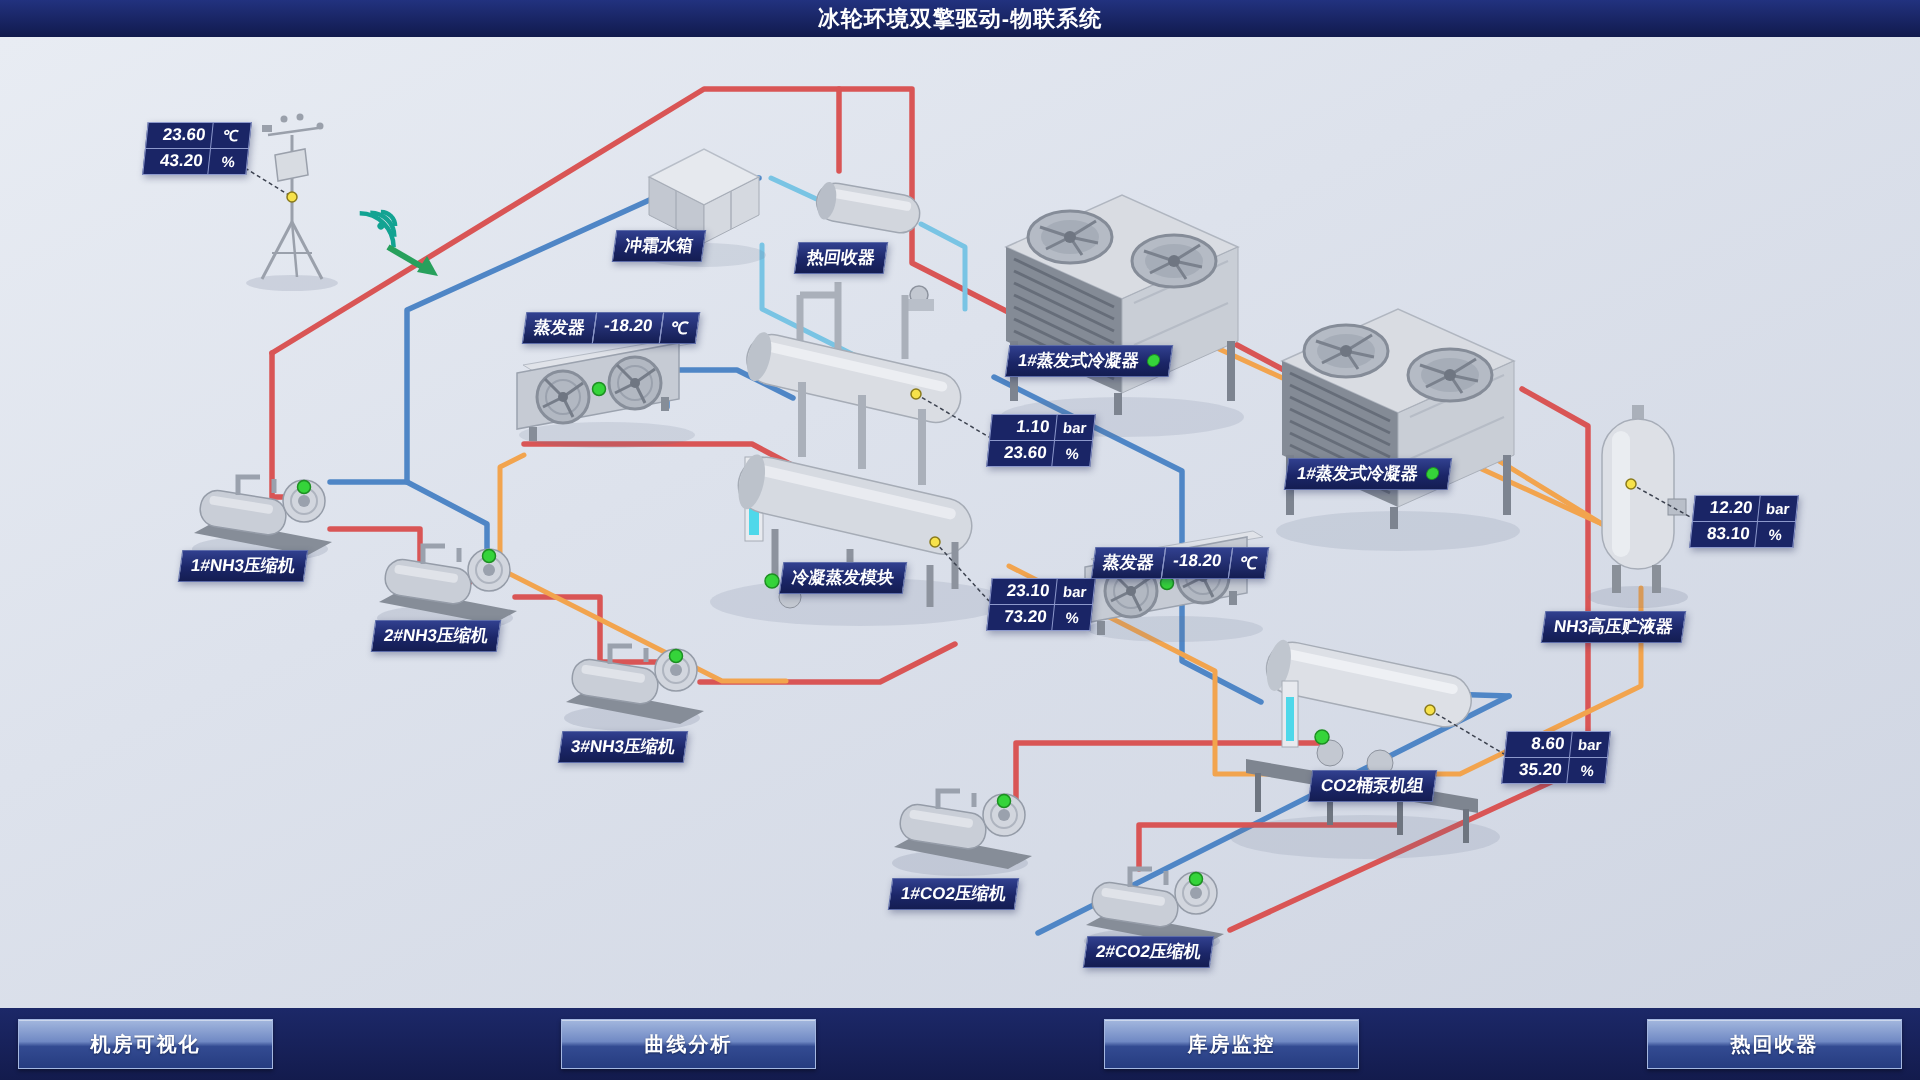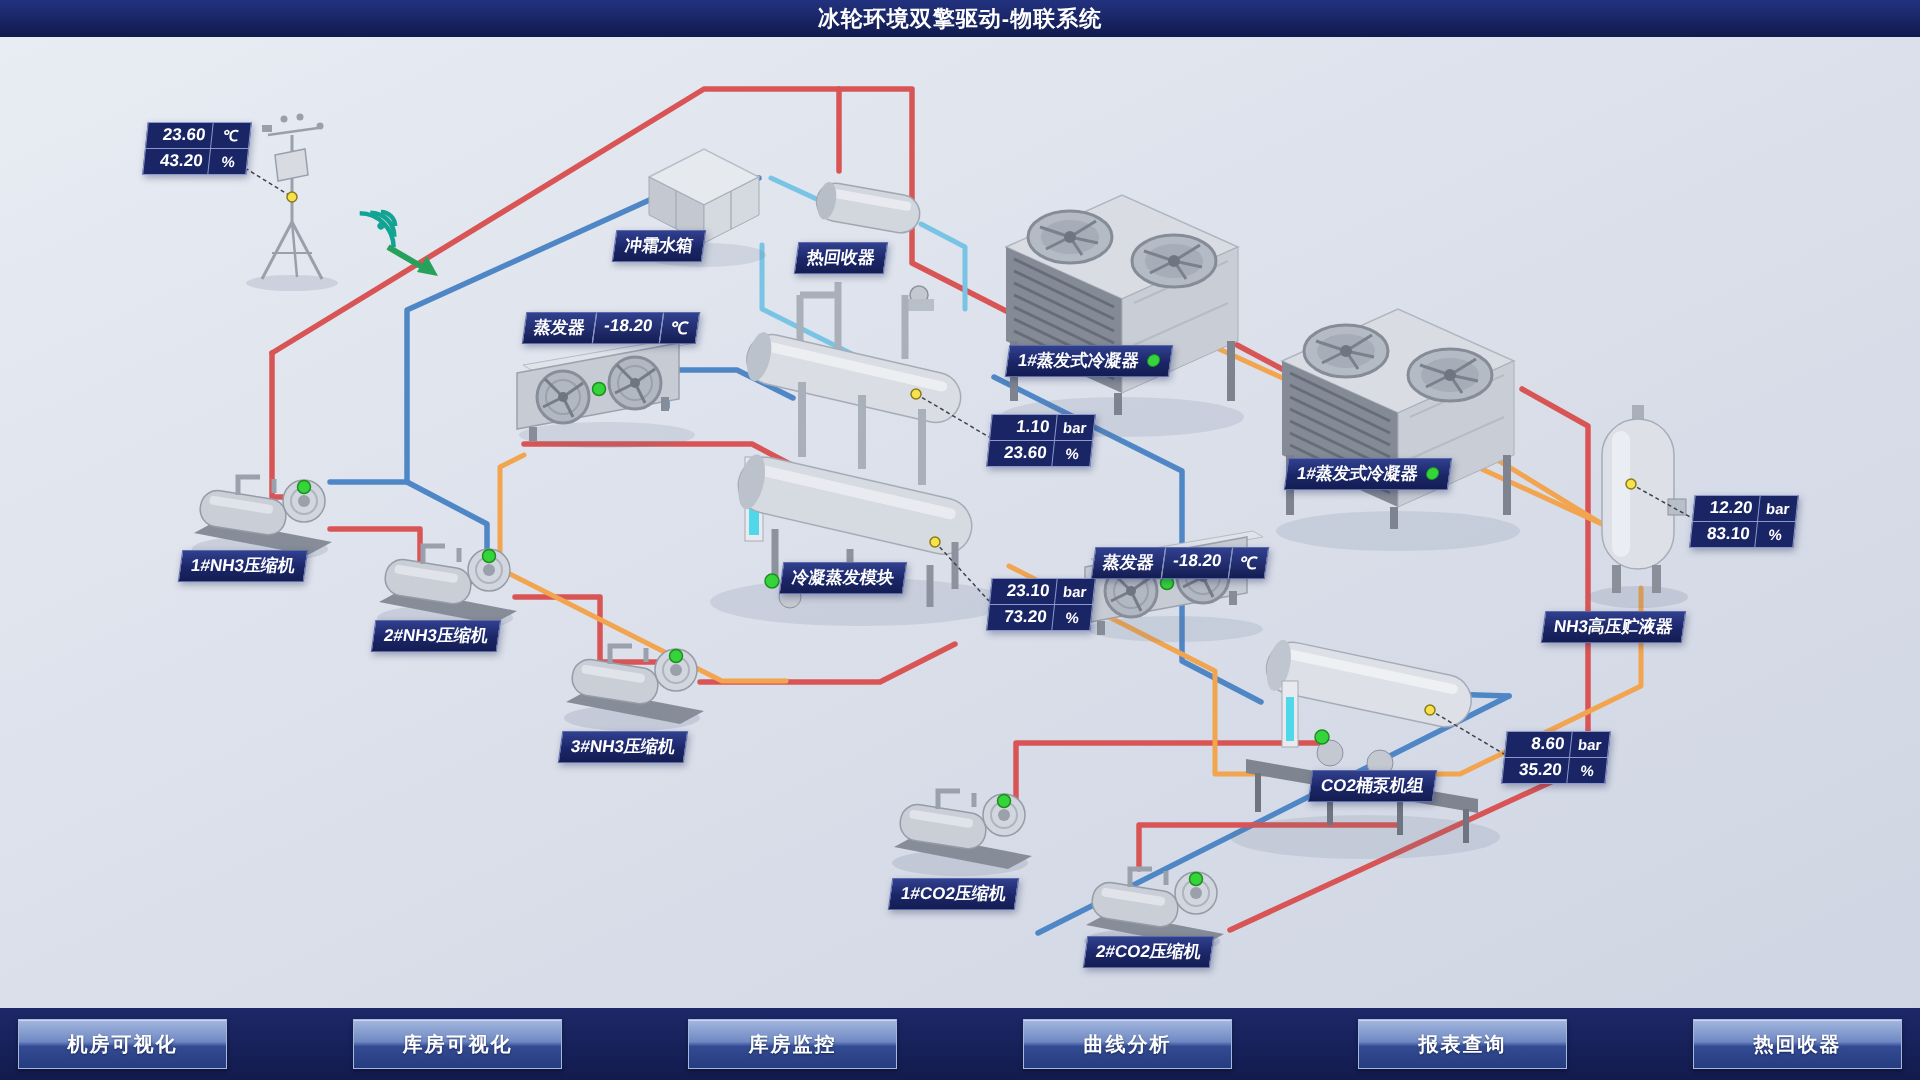--- a/index.html
+++ b/index.html
@@ -40,21 +40,21 @@
   .reading { position:absolute; border:1px solid #8d99cc; background:#1a2566;
     color:#fff; transform:skewX(-6deg); box-shadow:2px 3px 7px rgba(25,35,80,.35); }
   .reading .row { display:flex; }
   .reading .row + .row { border-top:1px solid #8d99cc; }
   .reading .val { width:64px; text-align:right; padding:2px 6px 3px 4px; font-size:17px; font-weight:bold; }
   .reading .unit { width:38px; border-left:1px solid #8d99cc; font-size:15px; font-weight:bold;
     display:flex; align-items:center; justify-content:center; padding:2px 2px 3px; }
 
   .nav { height:72px; background:linear-gradient(180deg,#1c2868 0%,#131b4d 100%);
     display:flex; align-items:center; justify-content:space-between; padding:0 18px; }
-  .nav-btn { width:209px; height:50px; border:1px solid #a5b8e2; cursor:pointer;
+  .nav-btn { width:255px; height:50px; border:1px solid #a5b8e2; cursor:pointer;
     background:linear-gradient(180deg,#a3b7de 0%,#7089c4 45%,#334b92 55%,#263c80 100%);
     color:#fff; font-size:20px; font-weight:bold; font-family:Liberation Mono, monospace;
     letter-spacing:2px; text-shadow:0 1px 2px rgba(10,20,50,.6);
     box-shadow:inset 0 1px 0 rgba(255,255,255,.45), 0 2px 4px rgba(0,0,0,.4); }
 </style>
 </head>
 <body>
 
 <div class="header">
   <div class="title">冰轮环境双擎驱动-物联系统</div>
@@ -374,18 +374,16 @@
     <span>1#CO2压缩机</span>
   </div>
   <div class="eq-label" style="left:1085px;top:899px">
     <span>2#CO2压缩机</span>
   </div>
 
 </div>
 
 <div class="nav">
   <button class="nav-btn">机房可视化</button>
-  <button class="nav-btn">库房可视化</button>
+  <button class="nav-btn">曲线分析</button>
   <button class="nav-btn">库房监控</button>
-  <button class="nav-btn">曲线分析</button>
-  <button class="nav-btn">报表查询</button>
   <button class="nav-btn">热回收器</button>
 </div>
 
 </body></html>

